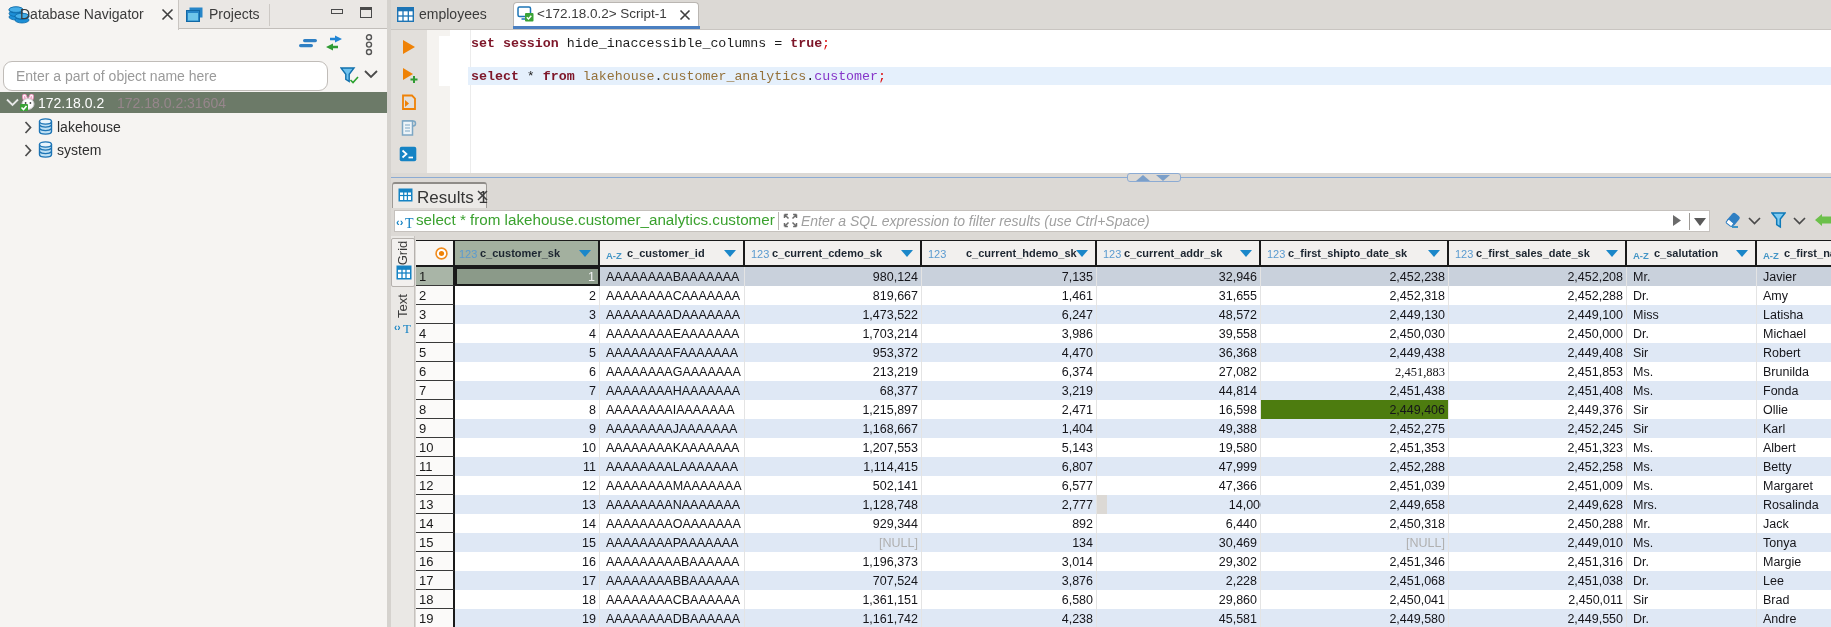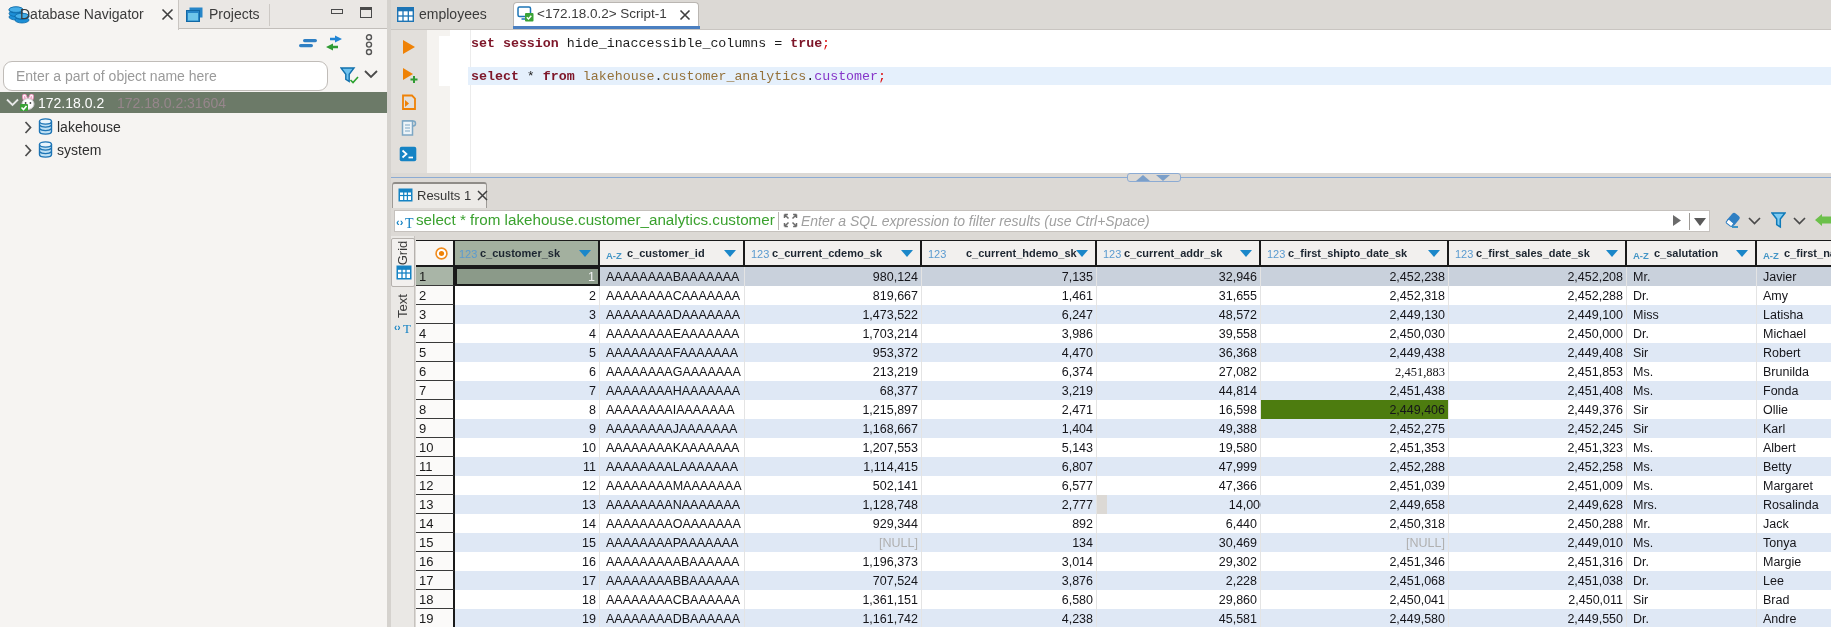--- a/index.html
+++ b/index.html
@@ -202,21 +202,21 @@
 <svg class="abs" style="left:398px;top:188px" width="15" height="14" viewBox="0 0 15 14">
 <rect x="0.5" y="0.5" width="14" height="13" fill="#1583c4"></rect>
 <rect x="2" y="2" width="11" height="10" fill="#fff"></rect>
 <rect x="2" y="2" width="11" height="2.5" fill="#1583c4"></rect>
 <g stroke="#1583c4" stroke-width="1.2">
       <line x1="5.7" y1="2" x2="5.7" y2="12"></line>
       <line x1="9.4" y1="2" x2="9.4" y2="12"></line>
       <line x1="2" y1="7.5" x2="13" y2="7.5"></line>
     </g>
 </svg>
-<div class="abs" style="left:417px;top:188px;font-size:13px;color:#363636;">Results 1</div>
+<div class="abs" style="left:417px;top:188px;font-size:17px;color:#363636;">Results 1</div>
 <svg class="abs" style="left:477px;top:190px" width="11" height="11" viewBox="0 0 11 11">
     <path d="M1 1l9 9M10 1l-9 9" stroke="#3f3f3f" stroke-width="1.5"></path>
   </svg>
 <div id="fbar" class="abs"></div>
 <svg class="abs" style="left:396px;top:213px" width="18" height="17" viewBox="0 0 18 17">
 <text x="0" y="13" font-size="11" font-weight="bold" fill="#1583c4" font-family="Liberation Sans">‹›</text>
 <text x="9" y="15" font-size="14" fill="#1583c4" font-family="Liberation Serif">T</text>
 </svg>
 <div id="ftext" class="abs">select * from lakehouse.customer_analytics.customer</div>
 <div class="abs" style="left:778px;top:212px;width:1px;height:18px;background:#b9b5b1;"></div>

